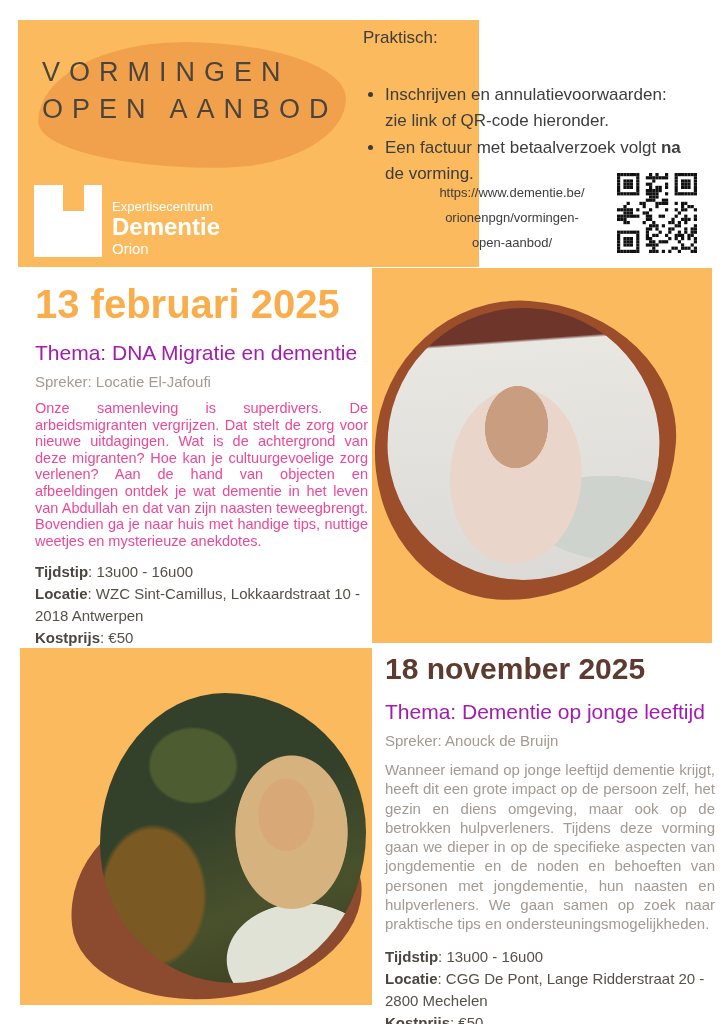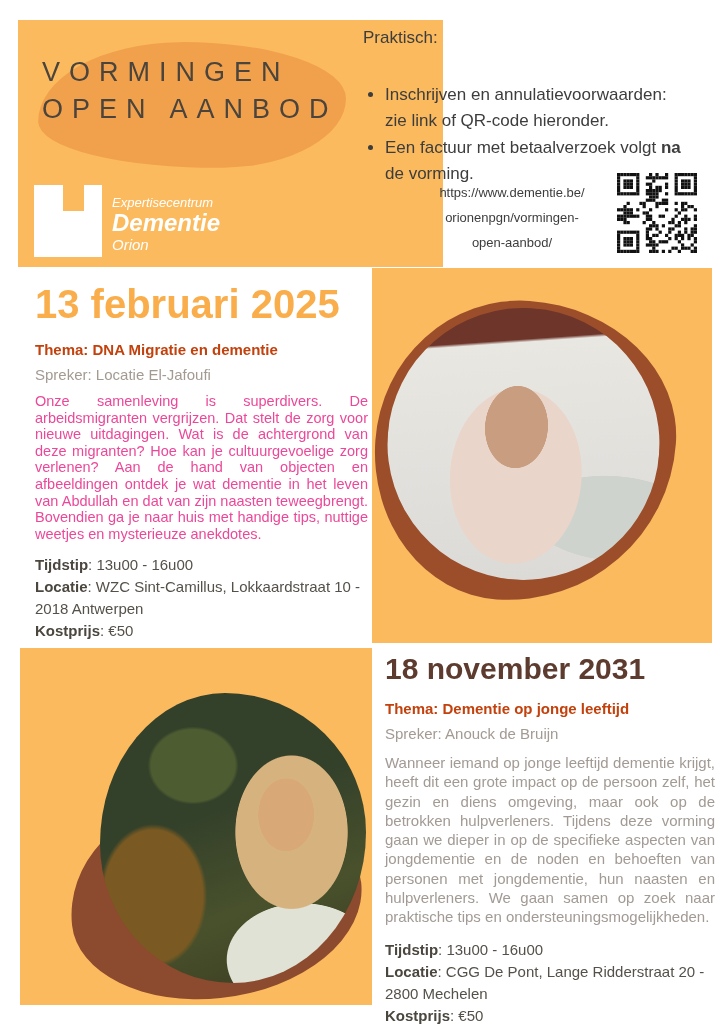--- a/index.html
+++ b/index.html
@@ -1,25 +1,25 @@
 <!DOCTYPE html>
 <html><head>
 <meta charset="utf-8">
 <style>
   html,body{margin:0;padding:0;background:#fff;}
   .page{position:relative;width:724px;height:1024px;background:#fff;overflow:hidden;
         font-family:"Liberation Sans",sans-serif;}
 
   
-  .header-panel{position:absolute;left:18px;top:20px;width:425px;height:247px;background:#fbba5e;}
+  .header-panel{position:absolute;left:18px;top:20px;width:425px;height:247px;background:#fbba5e;padding-left:36px;}
   .brush{position:absolute;left:20px;top:22px;width:308px;height:126px;background:#f1a14c;
          border-radius:46% 54% 40% 60% / 62% 46% 54% 38%;transform:rotate(-.6deg);}
   .title{position:absolute;left:24px;top:34px;width:310px;color:#4a443c;font-size:27px;
          letter-spacing:9px;line-height:37px;font-weight:400;}
-  .logo{position:absolute;left:16px;top:165px;display:flex;align-items:flex-start;font-style:italic;}
+  .logo{position:absolute;left:16px;top:165px;display:flex;align-items:flex-end;}
   .logo-mark{position:relative;width:68px;height:72px;background:#fff;}
   .logo-notch{position:absolute;left:43%;top:0;width:30%;height:36%;background:#fbba5e;}
   .logo-text{margin-left:10px;color:#fff;padding-top:10px;}
   .logo-l1{font-size:13px;}
   .logo-l2{font-size:24px;font-weight:bold;line-height:26px;}
   .logo-l3{font-size:15px;}
 
   
   .praktisch{position:absolute;left:363px;top:28px;width:330px;color:#3d3d3d;}
   .p-head{font-size:17px;}
@@ -33,21 +33,21 @@
   .blob1{position:absolute;left:3px;top:33px;width:300px;height:300px;background:#9c4e2b;
          border-radius:48% 52% 56% 44% / 50% 44% 56% 50%;transform:rotate(4deg);}
   .photo1{position:absolute;left:12px;top:7px;width:272px;height:272px;border-radius:50%;
     background:
       radial-gradient(ellipse 52px 68px at 47% 44%, #c99e80 0 60%, rgba(0,0,0,0) 61%),
       radial-gradient(ellipse 96px 128px at 48% 62%, #e9d5ca 0 68%, rgba(0,0,0,0) 69%),
       radial-gradient(ellipse 120px 60px at 85% 75%, #cfd3cd 0 70%, rgba(0,0,0,0) 71%),
       linear-gradient(172deg, #6e352a 0 16%, #e9e7e2 17%, #dbd9d5 100%);}
   .event1-text{position:absolute;left:35px;top:282px;width:333px;}
   .date1{font-size:40px;font-weight:bold;color:#f9ad4b;}
-  .theme{font-size:15px;font-weight:bold;color:#c2410c;margin-top:14px;}
+  .theme{font-size:21px;font-weight:normal;color:#a21caf;margin-top:14px;}
   .speaker{font-size:15px;color:#a39a92;margin-top:8px;}
   .desc1{font-size:14.5px;line-height:16.6px;color:#ec4899;text-align:justify;margin-top:10px;}
   .details{margin-top:12px;font-size:15px;line-height:22px;color:#55514a;}
   .details b{color:#4b473f;}
 
   
   .event2-photo-panel{position:absolute;left:20px;top:648px;width:352px;height:357px;background:#fbba5e;}
   .blob-shadow{position:absolute;left:50px;top:150px;width:292px;height:200px;background:#8c4a2e;
          border-radius:44% 56% 52% 48% / 56% 50% 50% 44%;transform:rotate(-6deg);}
   .blob2{position:absolute;left:80px;top:45px;width:266px;height:290px;
@@ -388,21 +388,21 @@
       <div><b>Kostprijs</b><span>: €50</span></div>
     </div>
   </section>
 
   <section class="event2-photo-panel">
     <div class="blob-shadow"></div>
     <div class="blob2"></div>
   </section>
 
   <section class="event2-text">
-    <div class="date2">18 november 2031</div>
+    <div class="date2">18 november 2025</div>
     <div class="theme">Thema: Dementie op jonge leeftijd</div>
     <div class="speaker">Spreker: Anouck de Bruijn</div>
     <div class="desc2">Wanneer iemand op jonge leeftijd dementie krijgt, heeft dit een grote impact op de persoon zelf, het gezin en diens omgeving, maar ook op de betrokken hulpverleners. Tijdens deze vorming gaan we dieper in op de specifieke aspecten van jongdementie en de noden en behoeften van personen met jongdementie, hun naasten en hulpverleners. We gaan samen op zoek naar praktische tips en ondersteuningsmogelijkheden.</div>
     <div class="details">
       <div><b>Tijdstip</b><span>: 13u00 - 16u00</span></div>
       <div><b>Locatie</b><span>: CGG De Pont, Lange Ridderstraat 20 - 2800 Mechelen</span></div>
       <div><b>Kostprijs</b><span>: €50</span></div>
     </div>
   </section>
 

